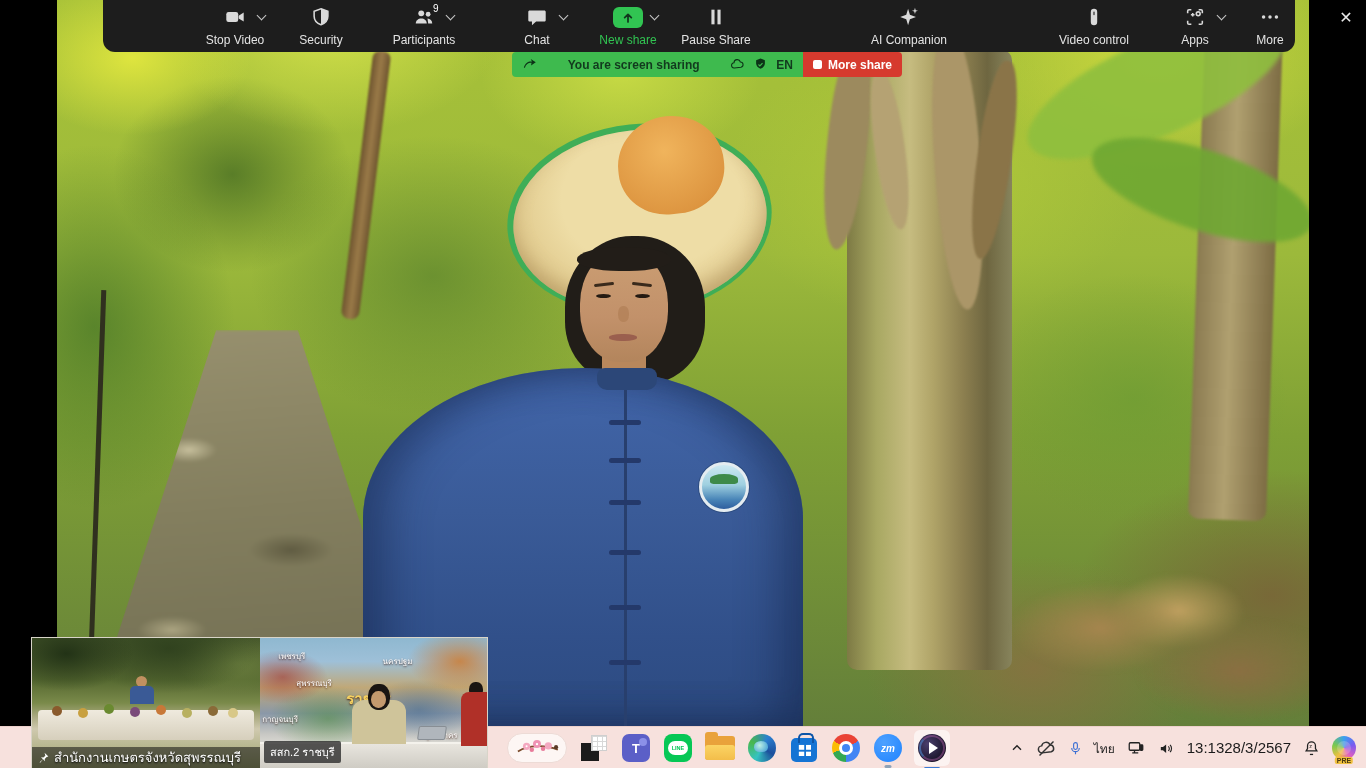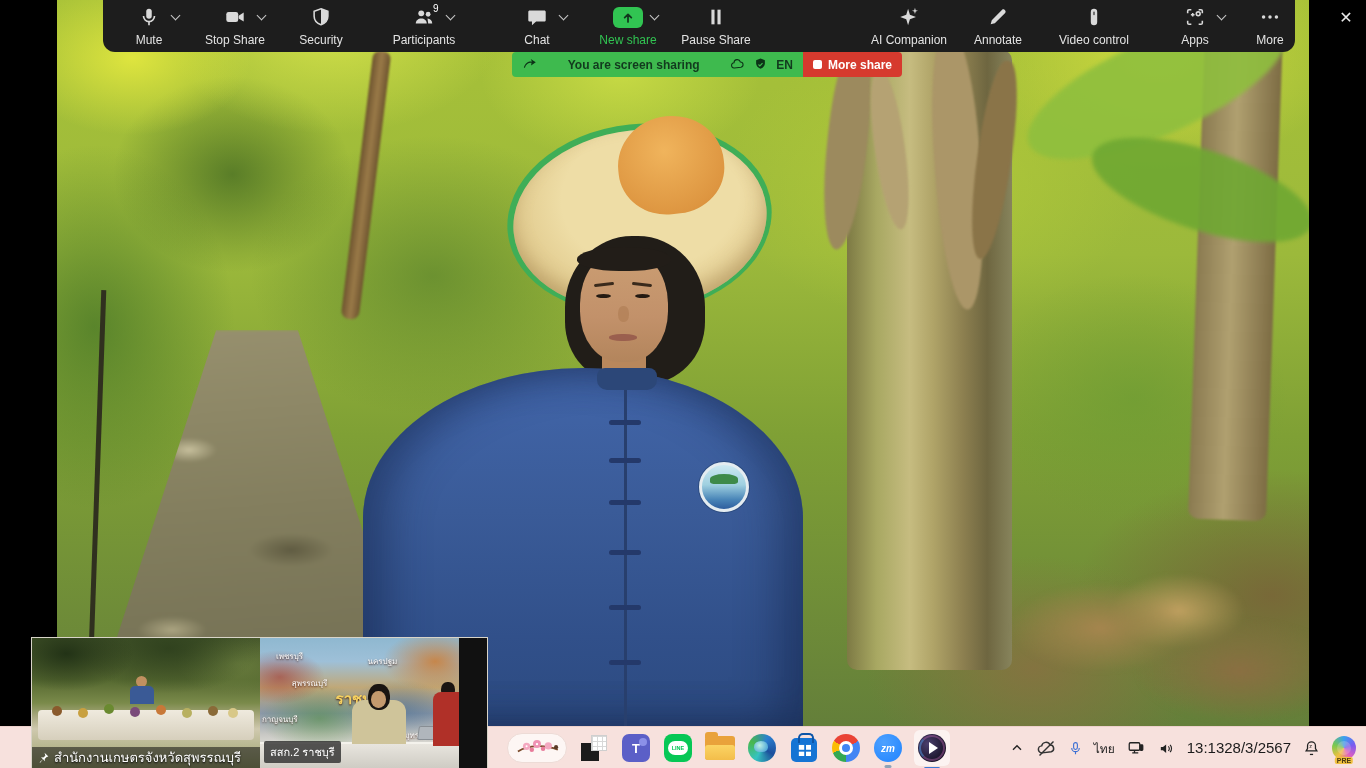--- a/index.html
+++ b/index.html
@@ -123,21 +123,21 @@
       linear-gradient(180deg,#44552a 0%,#556830 32%,#7a8a4a 50%,#a8a87e 60%,#cfc9ae 70%,#9aa06a 100%); }
   .pip-table { position:absolute; left:6px; bottom:28px; width:216px; height:30px; background:linear-gradient(180deg,#efeade,#d6cfbc); border-radius:4px; }
   .pip-produce { position:absolute; left:20px; bottom:52px; width:10px; height:10px; border-radius:50%; background:#8a5a2c;
     box-shadow:26px 2px 0 #c8a040, 52px -2px 0 #6a8a30, 78px 1px 0 #7a4a7a, 104px -1px 0 #c87838, 130px 2px 0 #b8b060, 156px 0 0 #8a6a38, 176px 2px 0 #d8c888; }
   .pip-seller-head { position:absolute; left:104px; top:38px; width:11px; height:11px; border-radius:50%; background:#c09060; }
   .pip-seller-body { position:absolute; left:98px; top:48px; width:24px; height:18px; border-radius:5px 5px 0 0; background:#3a5a96; }
   .pip-label-bar { position:absolute; left:0; right:0; bottom:0; height:21px; background:rgba(15,15,15,.55);
     display:flex; align-items:center; gap:4px; padding:0 5px; }
   .pip-label-bar svg { width:13px; height:13px; flex:none; }
   .pip-label-bar span { color:#fff; font-size:13px; white-space:nowrap; text-shadow:0 1px 2px #000; }
-  .pip-right { width:199px;
+  .pip-right { width:227px;
     background:
       radial-gradient(70px 40px at 88% 18%, rgba(208,120,40,.8), transparent 75%),
       radial-gradient(60px 36px at 10% 30%, rgba(160,48,40,.6), transparent 75%),
       radial-gradient(80px 44px at 30% 62%, rgba(74,138,58,.55), transparent 75%),
       radial-gradient(70px 40px at 70% 55%, rgba(60,100,140,.5), transparent 75%),
       linear-gradient(180deg,#8fb8d0 0%,#9ec0d8 18%,#c0a878 38%,#8a98a8 58%,#c8c8c4 74%,#e0ded8 84%,#c8c4bc 100%); }
   .prov { position:absolute; color:#fff; font-size:8px; text-shadow:0 1px 2px rgba(60,20,10,.9); white-space:nowrap; }
   .prov.big { font-size:15px; font-weight:bold; color:#f5d060; }
   .pip-desk { position:absolute; left:0; right:0; bottom:0; height:26px; background:linear-gradient(180deg,#e8e5de,#cfccc4); border-top:2px solid #f4f2ec; }
   .pip-anchor-body { position:absolute; left:92px; bottom:24px; width:54px; height:44px; border-radius:12px 12px 0 0; background:#cfc49a; }
@@ -235,40 +235,29 @@
     <div class="brow r"></div>
     <div class="eye l"></div>
     <div class="eye r"></div>
     <div class="nose"></div>
     <div class="mouth"></div>
   </div>
   <div class="scene-layer hat-crown"></div>
 </div>
 
 <div class="zoom-toolbar" id="toolbar">
-    <div class="tb-item" style="left: -2px;">
-      <span class="tb-icon">
-        <svg viewBox="0 0 24 24">
-          <rect x="9" y="3" width="6" height="11" rx="3" fill="#d9d9d9"></rect>
-          <path d="M6 11a6 6 0 0 0 12 0" fill="none" stroke="#d9d9d9" stroke-width="1.8"></path>
-          <path d="M12 17v4" stroke="#d9d9d9" stroke-width="1.8"></path>
-        </svg>
-      </span>
-      <span class="tb-chev"></span>
-      <div class="tb-label">Mute</div>
-    </div>
     <div class="tb-item" style="left: 84px;">
       <span class="tb-icon">
         <svg viewBox="0 0 24 24">
           <rect x="2.5" y="6.5" width="13" height="11" rx="2.5" fill="#d9d9d9"></rect>
           <path d="M16 10.5l5.5-3.5v10L16 13.5z" fill="#d9d9d9"></path>
         </svg>
       </span>
       <span class="tb-chev"></span>
-      <div class="tb-label">Stop Share</div>
+      <div class="tb-label">Stop Video</div>
     </div>
     <div class="tb-item" style="left: 170px;">
       <span class="tb-icon">
         <svg viewBox="0 0 24 24">
           <path d="M12 3l7.5 2.8v5.4c0 4.6-3.2 7.7-7.5 9.3-4.3-1.6-7.5-4.7-7.5-9.3V5.8z" fill="none" stroke="#d9d9d9" stroke-width="1.7"></path>
           <path d="M12 3l7.5 2.8v5.4c0 4.6-3.2 7.7-7.5 9.3z" fill="#d9d9d9"></path>
         </svg>
       </span>
       <div class="tb-label">Security</div>
     </div>
@@ -313,28 +302,20 @@
       <div class="tb-label">Pause Share</div>
     </div>
     <div class="tb-item" style="left: 758px;">
       <span class="tb-icon">
         <svg viewBox="0 0 24 24">
           <path d="M11 3l2 6.6L19.6 12 13 14.4 11 21l-2-6.6L2.4 12 9 9.6z" fill="#d9d9d9"></path>
           <path d="M18.5 2l.8 2.5 2.5.8-2.5.8-.8 2.5-.8-2.5-2.5-.8 2.5-.8z" fill="#d9d9d9"></path>
         </svg>
       </span>
       <div class="tb-label">AI Companion</div>
-    </div>
-    <div class="tb-item" style="left: 847px;">
-      <span class="tb-icon">
-        <svg viewBox="0 0 24 24">
-          <path d="M4 20l1.2-4.5L16.5 4.2c.7-.7 1.9-.7 2.6 0l.7.7c.7.7.7 1.9 0 2.6L8.5 18.8z" fill="#d9d9d9"></path>
-        </svg>
-      </span>
-      <div class="tb-label">Annotate</div>
     </div>
     <div class="tb-item" style="left: 943px;">
       <span class="tb-icon">
         <svg viewBox="0 0 24 24">
           <rect x="8.5" y="3" width="7" height="18" rx="3.5" fill="#d9d9d9"></rect>
           <rect x="11.4" y="6" width="1.2" height="4" rx=".6" fill="#1d1d1d"></rect>
         </svg>
       </span>
       <div class="tb-label">Video control</div>
     </div>

